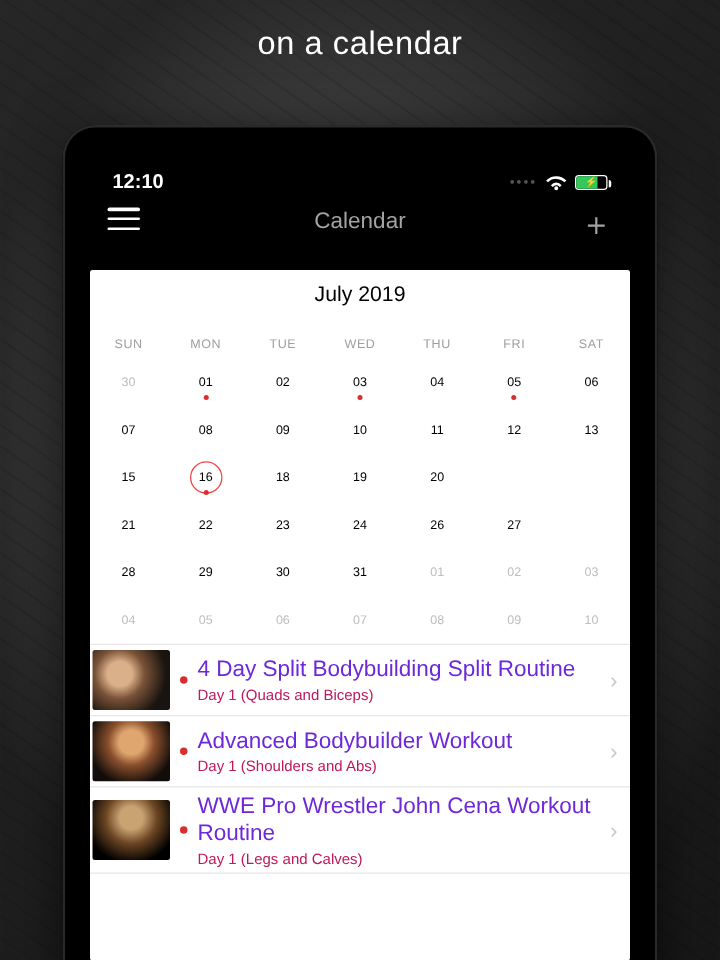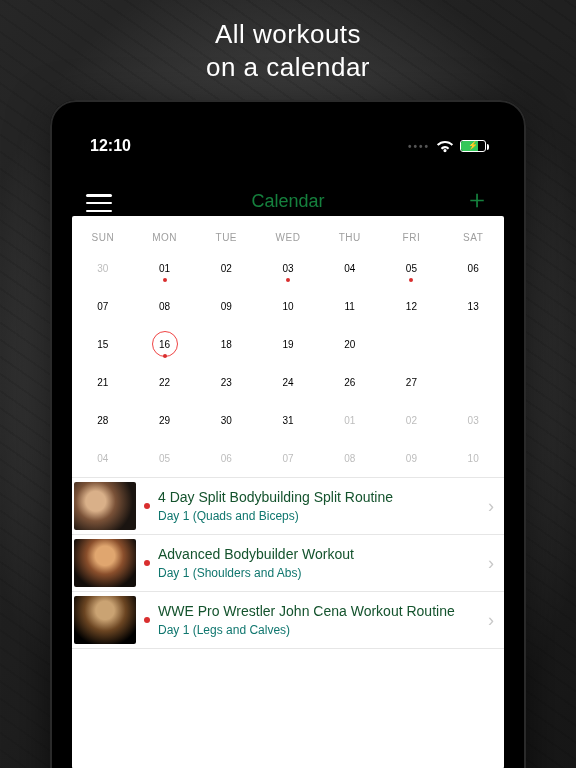--- a/index.html
+++ b/index.html
@@ -58,21 +58,21 @@
     margin-left:6px; position:relative; display:flex; align-items:center;
   }
   .battery::after {
     content:""; position:absolute; right:-4px; top:3px; width:2px; height:6px;
     background:#fff; border-radius:0 2px 2px 0;
   }
   .battery .fill { height:100%; width:70%; background:#34c759; border-radius:2px 0 0 2px;}
   .battery .bolt { position:absolute; left:0; right:0; text-align:center; font-size:8px; color:#fff; line-height:12px;}
   
   .navbar {
-    height: 46px; display:flex; align-items:flex-end; color:#15803d;
+    height: 46px; display:flex; align-items:flex-start; color:#a3a3a3;
     padding: 0 14px;
   }
   .hamburger { width:26px; height:18px; display:flex; flex-direction:column; justify-content:space-between; cursor:pointer;}
   .hamburger span { display:block; height:2.5px; background:#fff; border-radius:2px;}
   .nav-title { flex:1; text-align:center; font-size:18px; font-weight:400;}
   .plus { font-size:26px; font-weight:300; line-height:1; cursor:pointer;}
   
   .calendar {
     background:#fff; color:#000; border-radius:2px;
     display:flex; flex-direction:column;
@@ -108,31 +108,30 @@
     width:62px; height:48px; flex:0 0 62px; border-radius:2px;
     background-size:cover; background-position:center;
   }
   .tgrad1 { background: radial-gradient(circle at 35% 40%, #d9b089 0 20%, #7a5238 40%, #1a1410 75%); }
   .tgrad2 { background: radial-gradient(circle at 50% 35%, #e0a66f 0 22%, #8a4f2c 42%, #120d0a 78%); }
   .tgrad3 { background: radial-gradient(circle at 50% 30%, #caa373 0 20%, #6b4522 45%, #000 80%); }
   .reddot {
     width:6px; height:6px; border-radius:50%; background:#d92e2e; margin:0 8px;
   }
   .wtext { flex:1; min-width:0; }
-  .wtitle { font-size:14px; line-height:1.2; color:#14532d; }
-  .wsub { font-size:12px; color:#0f766e; margin-top:3px; }
+  .wtitle { font-size:18px; line-height:1.2; color:#6d28d9; }
+  .wsub { font-size:12px; color:#be185d; margin-top:3px; }
   .chev { color:#c8c8c8; font-size:18px; padding:0 4px; }
 </style>
 </head>
 <body>
 
 <div class="bg"></div>
 
 <div class="promo-title">
-  <div>All workouts</div>
   <div>on a calendar</div>
 </div>
 
 <div class="tablet">
 
   <div class="screen">
 
     <div class="status">
       <span class="clock">12:10</span>
       <span class="spacer"></span>
@@ -152,20 +151,21 @@
       <div class="hamburger">
         <span></span>
           <span></span>
           <span></span>
       </div>
       <div class="nav-title">Calendar</div>
       <div class="plus">＋</div>
     </div>
 
     <div class="calendar">
+      <div class="month">July 2019</div>
       <div class="weekdays" id="weekdays">
           <span>SUN</span>
           <span>MON</span>
           <span>TUE</span>
           <span>WED</span>
           <span>THU</span>
           <span>FRI</span>
           <span>SAT</span>
         </div>
       <div id="grid">

